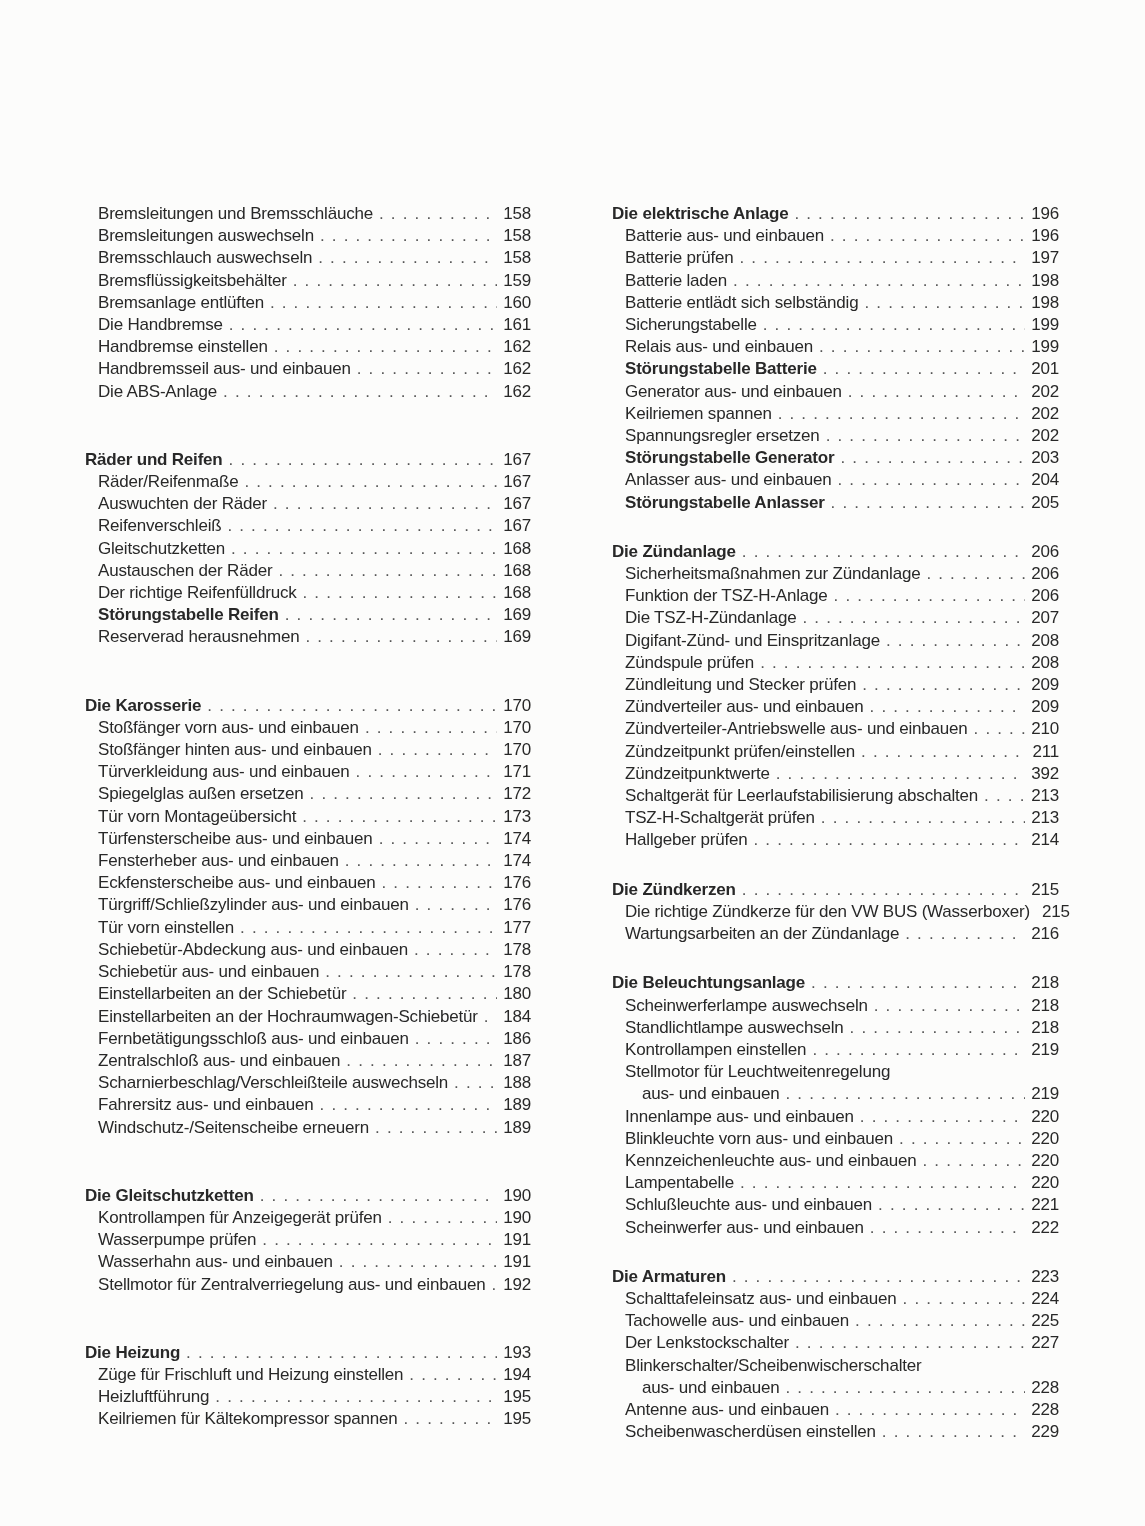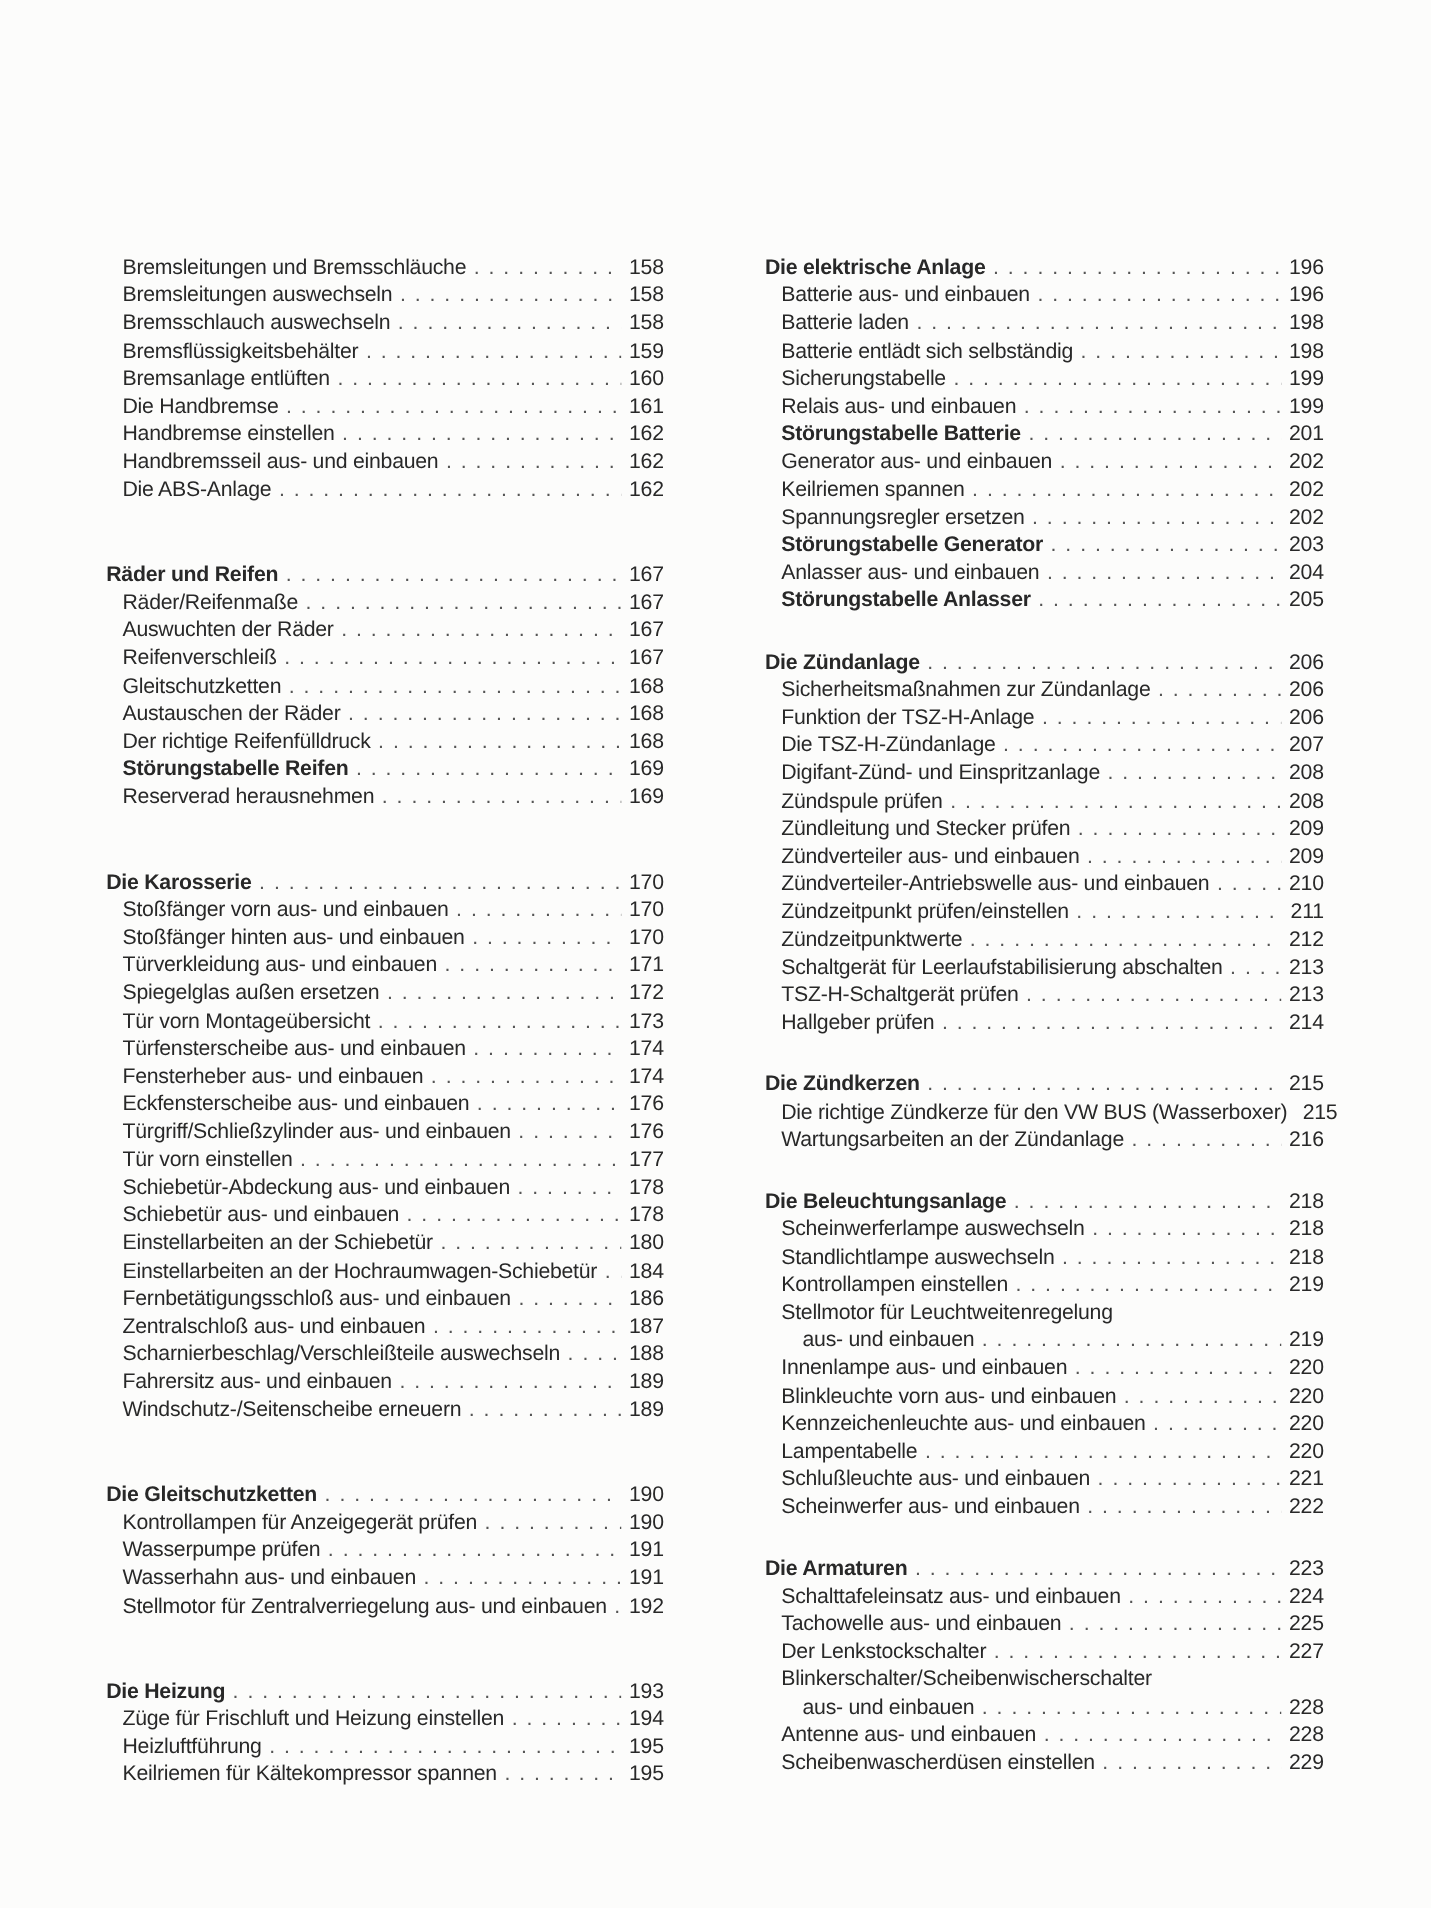--- a/index.html
+++ b/index.html
@@ -326,20 +326,25 @@
           <span class="lbl">Die elektrische Anlage</span>
           <span class="leader"></span>
           <span class="pg">196</span>
         </div>
         <div class="row item">
           <span class="lbl">Batterie aus- und einbauen</span>
           <span class="leader"></span>
           <span class="pg">196</span>
         </div>
         <div class="row item">
+          <span class="lbl">Batterie prüfen</span>
+          <span class="leader"></span>
+          <span class="pg">197</span>
+        </div>
+        <div class="row item">
           <span class="lbl">Batterie laden</span>
           <span class="leader"></span>
           <span class="pg">198</span>
         </div>
         <div class="row item">
           <span class="lbl">Batterie entlädt sich selbständig</span>
           <span class="leader"></span>
           <span class="pg">198</span>
         </div>
         <div class="row item">
@@ -435,21 +440,21 @@
           <span class="pg">210</span>
         </div>
         <div class="row item">
           <span class="lbl">Zündzeitpunkt prüfen/einstellen</span>
           <span class="leader"></span>
           <span class="pg">211</span>
         </div>
         <div class="row item">
           <span class="lbl">Zündzeitpunktwerte</span>
           <span class="leader"></span>
-          <span class="pg">212</span>
+          <span class="pg">392</span>
         </div>
         <div class="row item">
           <span class="lbl">Schaltgerät für Leerlaufstabilisierung abschalten</span>
           <span class="leader"></span>
           <span class="pg">213</span>
         </div>
         <div class="row item">
           <span class="lbl">TSZ-H-Schaltgerät prüfen</span>
           <span class="leader"></span>
           <span class="pg">213</span>

